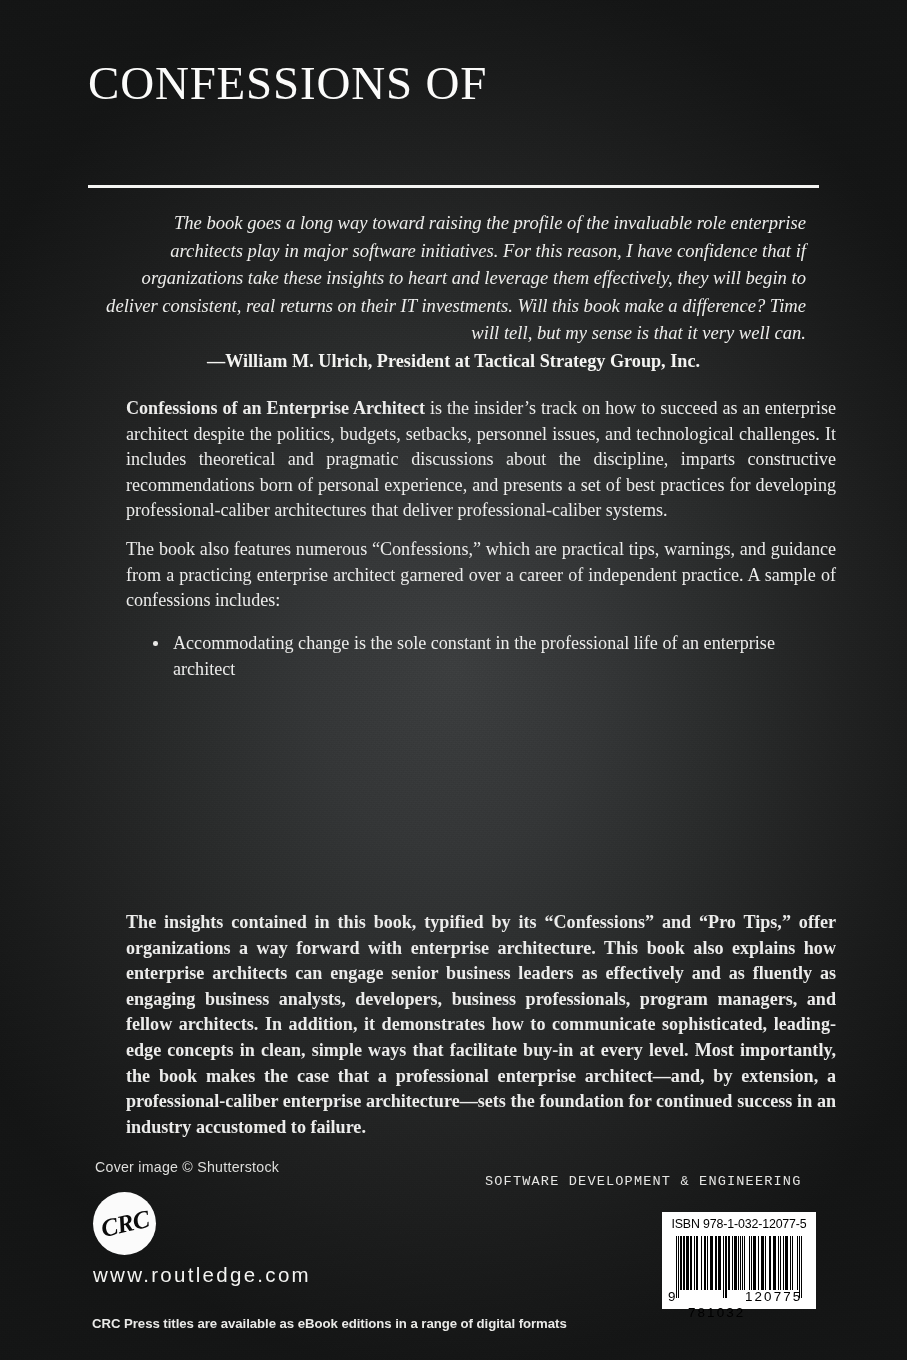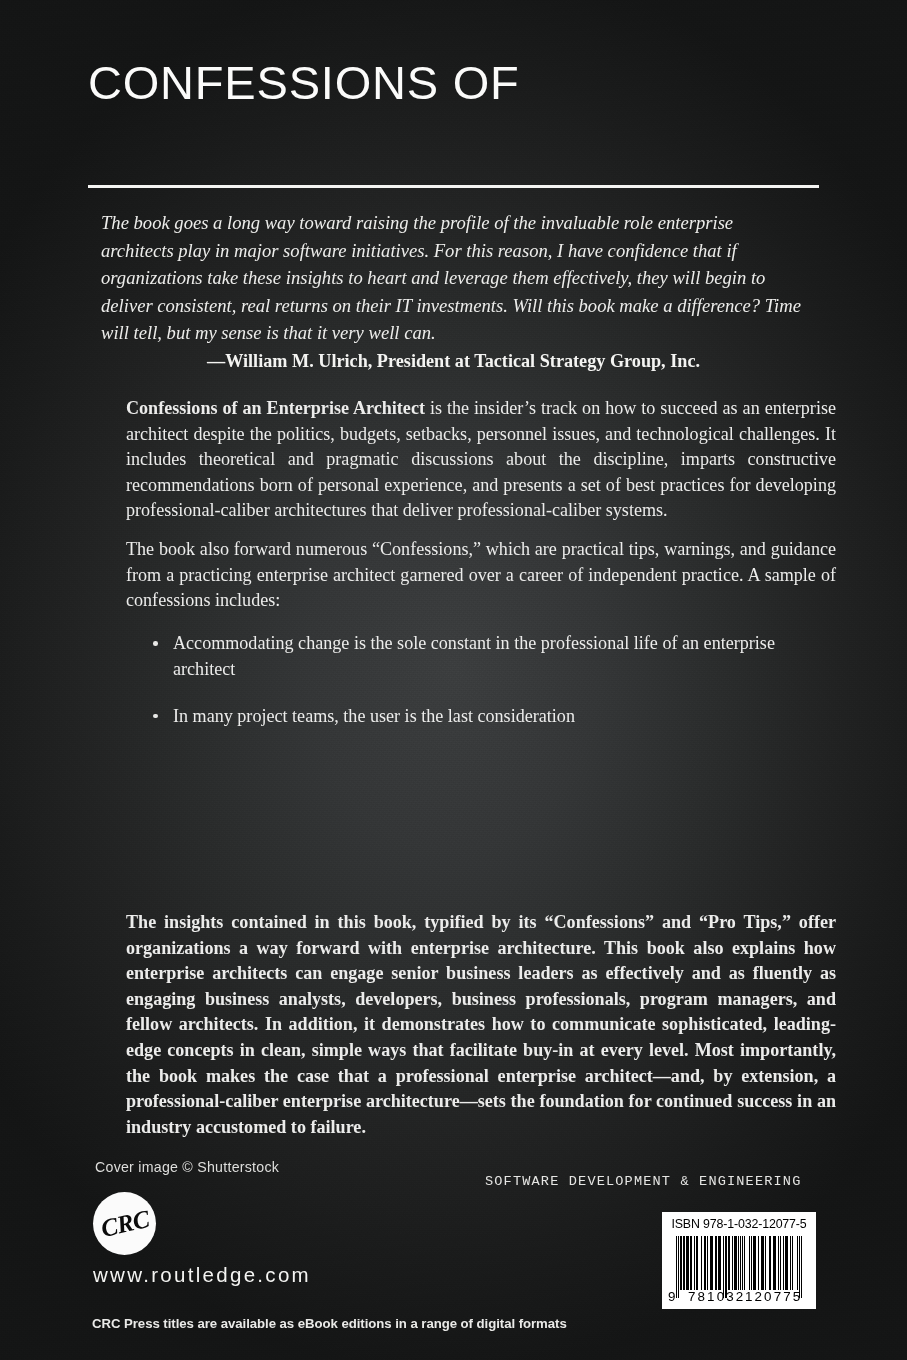--- a/index.html
+++ b/index.html
@@ -40,21 +40,21 @@
   #content { position: relative; z-index: 2; }
 
   
   .title-block {
     position: absolute;
     left: 88px;
     top: 58px;
     width: 740px;
   }
   .title-line {
-    font-family: Liberation Sans, sans-serif;
+    font-family: Liberation Serif, serif;
     font-size: 47px;
     line-height: 50px;
     letter-spacing: .8px;
     color: #fbfbfa;
     white-space: nowrap;
     font-weight: 400;
     text-rendering: optimizeLegibility;
   }
   .title-line.l2 { font-size: 47.5px; letter-spacing: .5px; }
 
@@ -70,21 +70,21 @@
   
   .quote {
     position: absolute;
     left: 101px;
     top: 209px;
     width: 705px;
     font-style: italic;
     font-size: 18.6px;
     line-height: 27.6px;
     color: #ededeb;
-    text-align: left;
+    text-align: right;
   }
   .quote-attrib {
     position: absolute;
     left: 101px;
     top: 349px;
     width: 705px;
     font-weight: bold;
     font-size: 18.2px;
     line-height: 24px;
     text-align: center;
@@ -266,21 +266,21 @@
     left: 4px;
     top: 77px;
     width: 146px;
     height: 16px;
     font-family: "Liberation Sans", "DejaVu Sans", sans-serif;
     font-size: 13.4px;
     letter-spacing: .4px;
     color: #000;
   }
   .ean-digits .d1 { position: absolute; left: 2px; top: 0; }
-  .ean-digits .d2 { position: absolute; left: 22px; top: 0; letter-spacing: 2.1px; }
+  .ean-digits .d2 { position: absolute; left: 22px; top: 16px; letter-spacing: 2.1px; }
   .ean-digits .d3 { position: absolute; left: 79px; top: 0; letter-spacing: 2.1px; }
 </style>
 </head>
 <body>
 
 <div id="cover">
   <div id="grain"></div>
 
   <div id="content">
 
@@ -289,25 +289,24 @@
     </div>
     <div class="title-rule"></div>
 
     <div class="quote">The book goes a long way toward raising the profile of the invaluable role enterprise architects play in major software initiatives. For this reason, I have confidence that if organizations take these insights to heart and leverage them effectively, they will begin to deliver consistent, real returns on their IT investments. Will this book make a difference? Time will tell, but my sense is that it very well can.</div>
     <div class="quote-attrib">—William M. Ulrich, President at Tactical Strategy Group, Inc.</div>
 
     <div class="body-p" id="para1">
       <b>Confessions of an Enterprise Architect</b><span> is the insider’s track on how to succeed as an enterprise architect despite the politics, budgets, setbacks, personnel issues, and technological challenges. It includes theoretical and pragmatic discussions about the discipline, imparts constructive recommendations born of personal experience, and presents a set of best practices for developing professional-caliber architectures that deliver professional-caliber systems.</span>
     </div>
 
-    <div class="body-p" id="para2">The book also forward numerous “Confessions,” which are practical tips, warnings, and guidance from a practicing enterprise architect garnered over a career of independent practice. A sample of confessions includes:</div>
+    <div class="body-p" id="para2">The book also features numerous “Confessions,” which are practical tips, warnings, and guidance from a practicing enterprise architect garnered over a career of independent practice. A sample of confessions includes:</div>
 
     <ul class="bullets">
       <li>Accommodating change is the sole constant in the professional life of an enterprise architect</li>
-      <li>In many project teams, the user is the last consideration</li>
     </ul>
 
     <div class="body-p" id="para3">The insights contained in this book, typified by its “Confessions” and “Pro Tips,” offer organizations a way forward with enterprise architecture. This book also explains how enterprise architects can engage senior business leaders as effectively and as fluently as engaging business analysts, developers, business professionals, program managers, and fellow architects. In addition, it demonstrates how to communicate sophisticated, leading-edge concepts in clean, simple ways that facilitate buy-in at every level. Most importantly, the book makes the case that a professional enterprise architect—and, by extension, a professional-caliber enterprise architecture—sets the foundation for continued success in an industry accustomed to failure.</div>
 
     <div class="cover-credit">Cover image © Shutterstock</div>
     <div class="category">SOFTWARE DEVELOPMENT &amp; ENGINEERING</div>
 
     <div class="crc-logo-wrap">
       <div class="crc-circle">
         <span>CRC</span>

